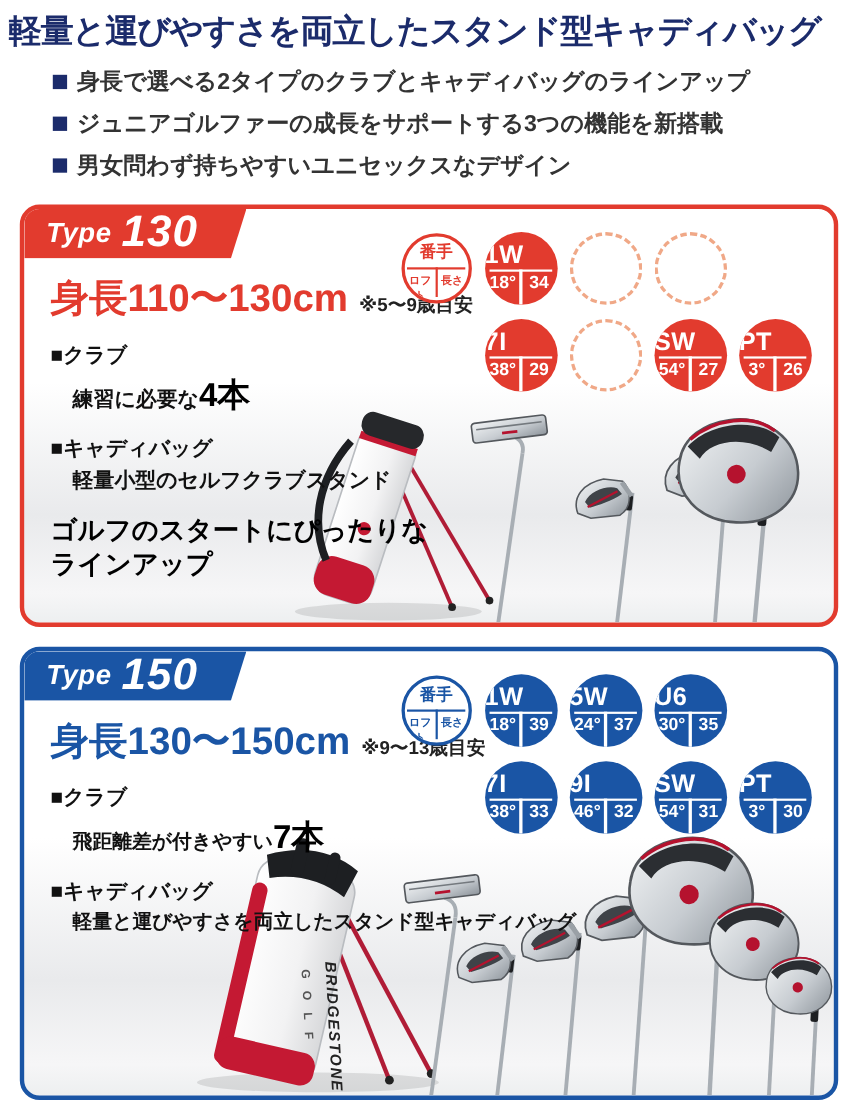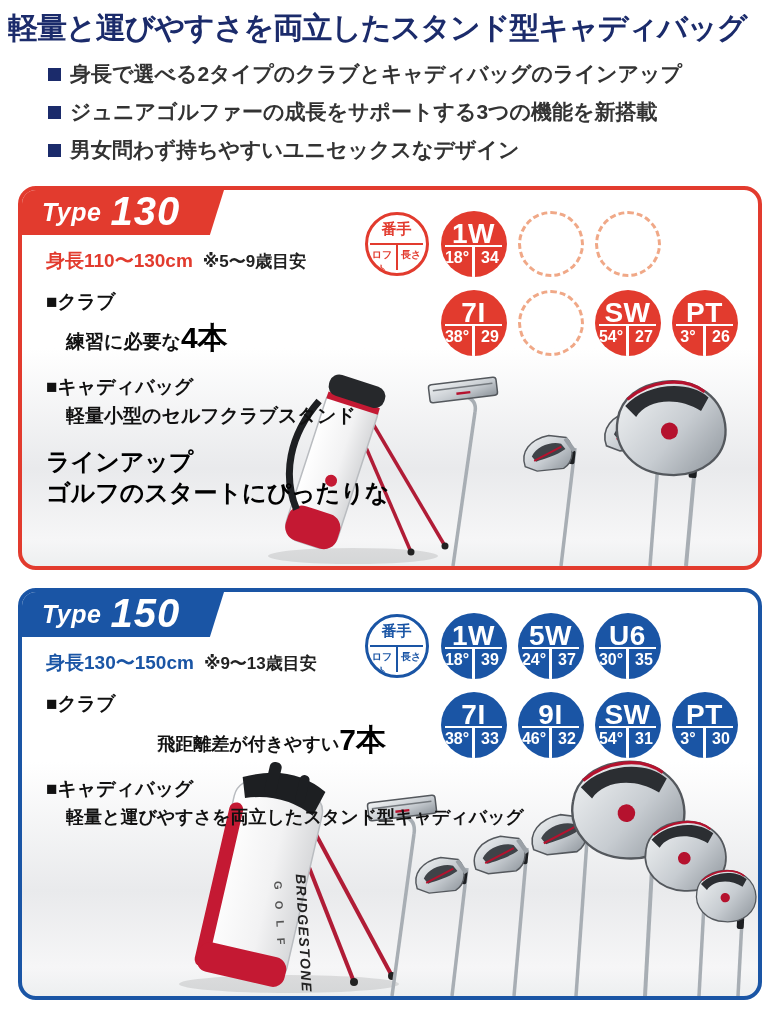--- a/index.html
+++ b/index.html
@@ -34,43 +34,43 @@
     clip-path:polygon(0 0,100% 0,93% 100%,0 100%);
     display:flex;align-items:center;padding-left:20px;
   }
   .box130 .banner{background:#e23b2e;}
   .box150 .banner{background:#1a55a5;}
   .banner .prefix{color:#fff;font-style:italic;font-weight:bold;font-size:25px;margin-right:9px;letter-spacing:0.5px;}
   .banner .num{color:#fff;font-style:italic;font-weight:bold;font-size:40px;line-height:1;letter-spacing:1px;padding-bottom:3px;}
 
   .box-left{position:absolute;left:24px;top:58px;width:340px;z-index:3;}
   .height-line{white-space:nowrap;}
-  .height-range{font-size:19px;font-weight:bold;text-align:right;}
+  .height-range{font-size:35px;font-weight:bold;text-align:right;}
   .box130 .height-range{color:#e23b2e;}
   .box150 .height-range{color:#1a55a5;}
   .age-note{font-size:17px;font-weight:bold;color:#222;margin-left:10px;}
 
   .feature{margin-top:15px;}
   .f-label{font-size:19px;font-weight:bold;color:#111;font-family:Liberation Mono, monospace;}
   .f-desc{font-size:19px;font-weight:bold;color:#111;margin:3px 0 0 20px;white-space:nowrap;}
-  .box150 .f-desc{font-size:18px;text-align:right;}
+  .box150 .f-desc{font-size:18px;}
   .f-count{font-size:30px;font-weight:bold;color:#000;}
 
   .tagline{margin-top:17px;font-size:24px;font-weight:bold;color:#000;line-height:1.3;white-space:nowrap;}
 
   
   .spec{
     position:absolute;left:336px;top:14px;z-index:3;
     display:grid;grid-template-columns:repeat(5,77px);grid-auto-rows:79px;
     justify-items:center;align-items:center;
   }
   .crc{position:relative;width:66px;height:66px;border-radius:50%;overflow:hidden;color:#fff;}
   .box130 .crc{background:#e23b2e;}
   .box150 .crc{background:#1a55a5;}
-  .crc .nm{position:absolute;top:7px;left:0;width:100%;text-align:center;font-size:28px;font-weight:bold;letter-spacing:0.5px;}
+  .crc .nm{position:absolute;top:7px;left:0;width:100%;font-size:23px;font-weight:bold;letter-spacing:0.5px;}
   .crc .hl{position:absolute;top:34px;left:7%;width:86%;height:2.5px;background:#fff;}
   .crc .vl{position:absolute;top:34px;bottom:0;left:50%;width:2.5px;margin-left:-1.25px;background:#fff;}
   .crc .lf,.crc .ln{position:absolute;top:38px;width:50%;text-align:center;font-size:16px;font-weight:bold;}
   .crc .lf{left:0;}
   .crc .ln{right:0;}
 
   .legend{position:relative;width:58px;height:58px;border-radius:50%;background:#fff;border:3px solid;overflow:hidden;}
   .box130 .legend{border-color:#e23b2e;color:#e23b2e;}
   .box150 .legend{border-color:#1a55a5;color:#1a55a5;}
   .legend .nm{position:absolute;top:5px;left:0;width:100%;text-align:center;font-size:15px;font-weight:bold;}
@@ -124,22 +124,22 @@
         <div class="f-label">■クラブ</div>
         <div class="f-desc">
           <span>練習に必要な</span><span class="f-count">4本</span>
         </div>
       </div>
       <div class="feature">
         <div class="f-label">■キャディバッグ</div>
         <div class="f-desc">軽量小型のセルフクラブスタンド</div>
       </div>
       <div class="tagline">
+        <div>ゴルフのスタートにぴったりな</div>
         <div>ラインアップ</div>
-        <div>ゴルフのスタートにぴったりな</div>
       </div>
     </div>
 
     <div class="spec">
 
       <div class="legend" style="grid-column:1;grid-row:1">
         <div class="nm">番手</div>
         <div class="hl"></div>
         <div class="vl"></div>
         <div class="lf">ロフト</div>

